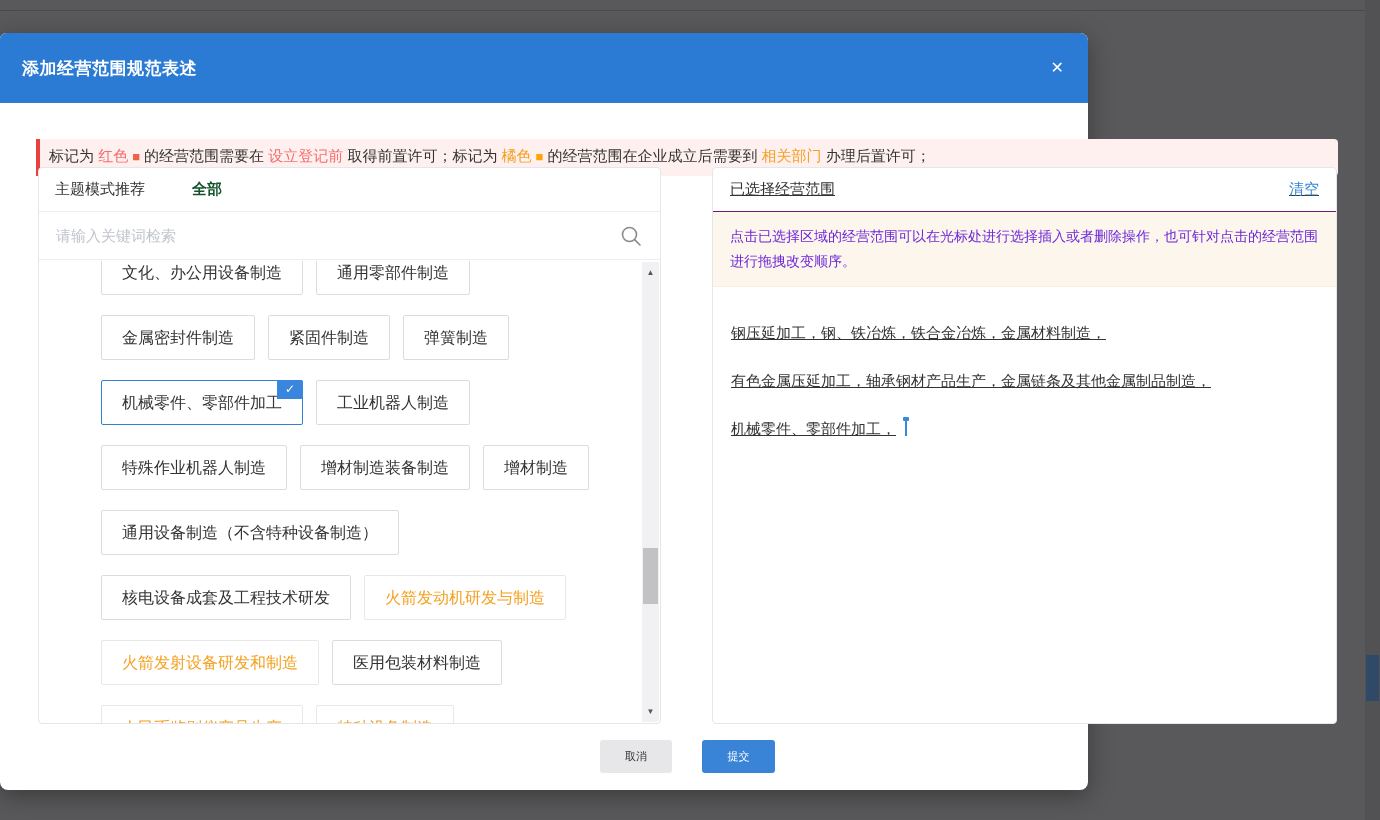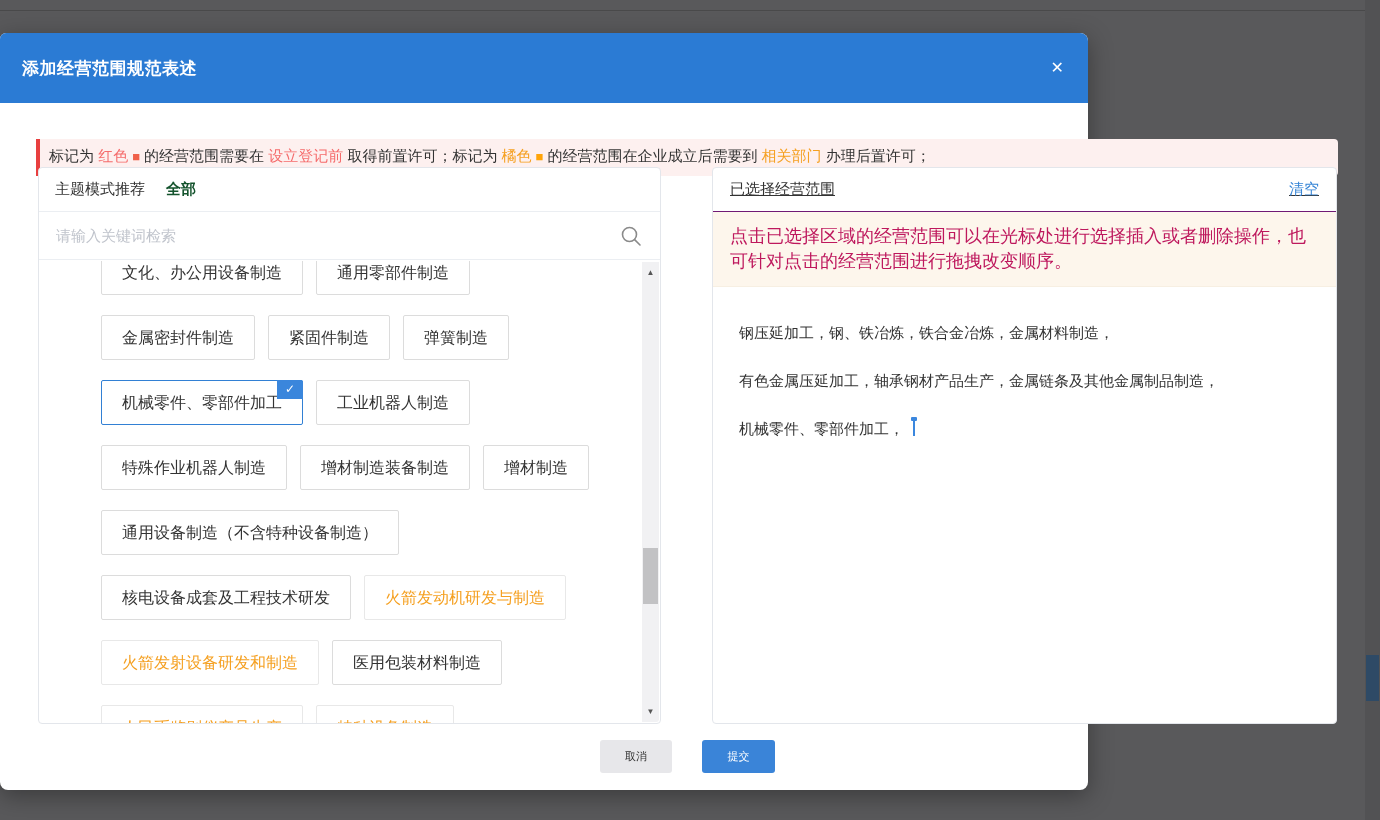--- a/index.html
+++ b/index.html
@@ -42,21 +42,21 @@
   .sq.red-sq { color:#f0604a; }
   .sq.orange-sq { color:#ffa408; }
 
   
   .panel { position:absolute; top:134px; height:557px; background:#fff;
     border:1px solid #e3e6eb; border-radius:4px; }
   .left-panel  { left:38px;  width:623px; }
   .right-panel { left:712px; width:625px; }
 
   .tab-row {
-    height:44px; display:flex; align-items:center; gap:21px;
+    height:44px; display:flex; align-items:center; gap:47px;
     padding:0 16px; border-bottom:1px solid #ebeef2; font-size:15px;
   }
   .tab { color:#333; cursor:pointer; }
   .tab.active { color:#14532d; font-weight:bold; }
 
   .search-row { position:relative; height:48px; border-bottom:1px solid #ebeef2; }
   .search-input {
     width:100%; height:100%; border:none; outline:none; font-size:15px;
     padding:0 48px 0 17px; color:#3b82f6; background:transparent;
     font-family:"Liberation Sans","DejaVu Sans",sans-serif;
@@ -89,25 +89,25 @@
     font-size:8px; text-align:center; line-height:17px; cursor:pointer; }
   .scroll-arrow.up { top:2px; } .scroll-arrow.down { bottom:2px; }
   .list-scroll-thumb { position:absolute; left:1px; width:15px; top:286px; height:56px;
     background:#c2c2c4; cursor:grab; }
 
   
   .rp-header { height:44px; display:flex; align-items:center; justify-content:space-between;
     padding:0 17px; border-bottom:1px solid #701a75; font-size:15px; color:#333;text-decoration:underline; }
   .clear-link { color:#3584d6; cursor:pointer; font-size:15px; }
   .rp-hint {
-    background:#fdf6ec; color:#be185d; font-size:18px; line-height:25px;
+    background:#fdf6ec; color:#6d28d9; font-size:14px; line-height:25px;
     padding:12px 17px; border-bottom:1px solid #f7efe2;
   }
   .rp-content { padding:35px 18px 0; font-size:15px; color:#333; cursor:text; }
-  .rp-content p { margin:0 8px 27px; line-height:21px; }
+  .rp-content p { margin:0 0 27px; line-height:21px;text-decoration:underline; }
   .text-caret { display:inline-block; width:2px; height:16px; background:#3b87de;
     vertical-align:-2px; margin-left:9px; position:relative; }
   .text-caret::before { content:""; position:absolute; left:-2px; top:-3px;
     width:6px; height:4px; background:#3b87de; border-radius:1px; }
 
   
   .btn { position:absolute; top:707px; height:33px; border:none; border-radius:3px;
     font-size:11px; cursor:pointer; font-family:"Liberation Sans","DejaVu Sans",sans-serif; }
   .btn-cancel { left:600px; width:72px; background:#e7e7ea; color:#333; }
   .btn-submit { left:702px; width:73px; background:#3a84d8; color:#fff; }

